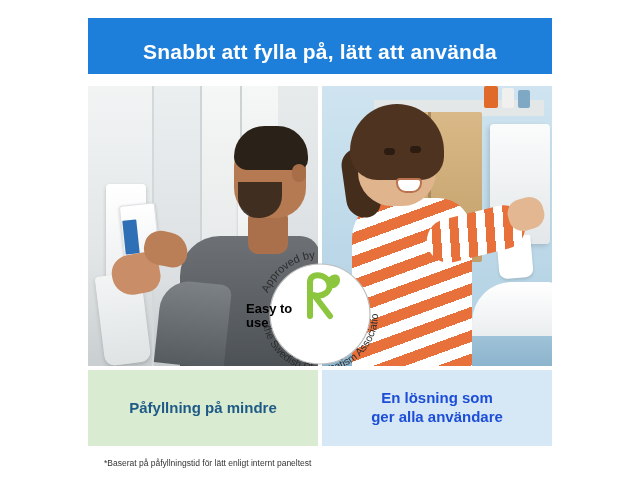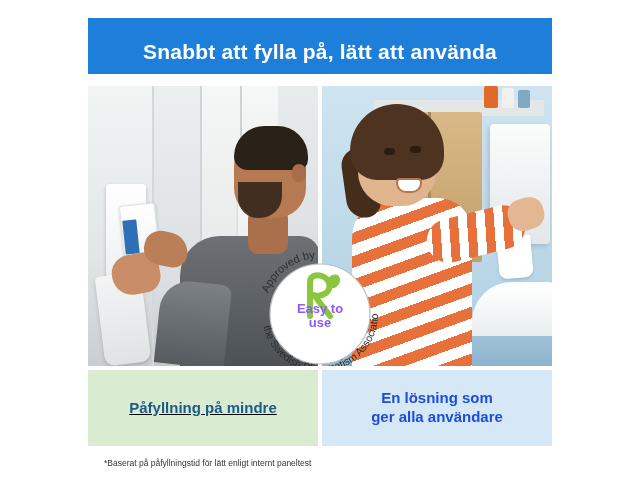--- a/index.html
+++ b/index.html
@@ -363,24 +363,24 @@
     width: 148px;
     height: 126px;
     z-index: 5;
   }
   .seal svg { display: block; }
   .seal-text {
     position: absolute;
     left: 0;
     top: 62px;
     width: 148px;
-    text-align: center;
+    text-align: left;
     font-size: 13px;
     font-weight: bold;
-    color: #8b5cf6;
+    color: #000000;
     line-height: 1.05;
   }
 
   
   .benefits {
     position: absolute;
     left: 88px;
     top: 370px;
     width: 464px;
     height: 76px;
@@ -392,21 +392,20 @@
     height: 76px;
     display: flex;
     align-items: center;
     justify-content: center;
     text-align: center;
     padding: 0 8px;
     box-sizing: border-box;
   }
   .benefit-green {
     background: #d9ecd2;
-    text-decoration: underline;
   }
   .benefit-blue {
     background: #d6e7f5;
   }
   .benefit-text {
     font-size: 15px;
     font-weight: bold;
     color: #1d4ed8;
     line-height: 1.25;
   }

